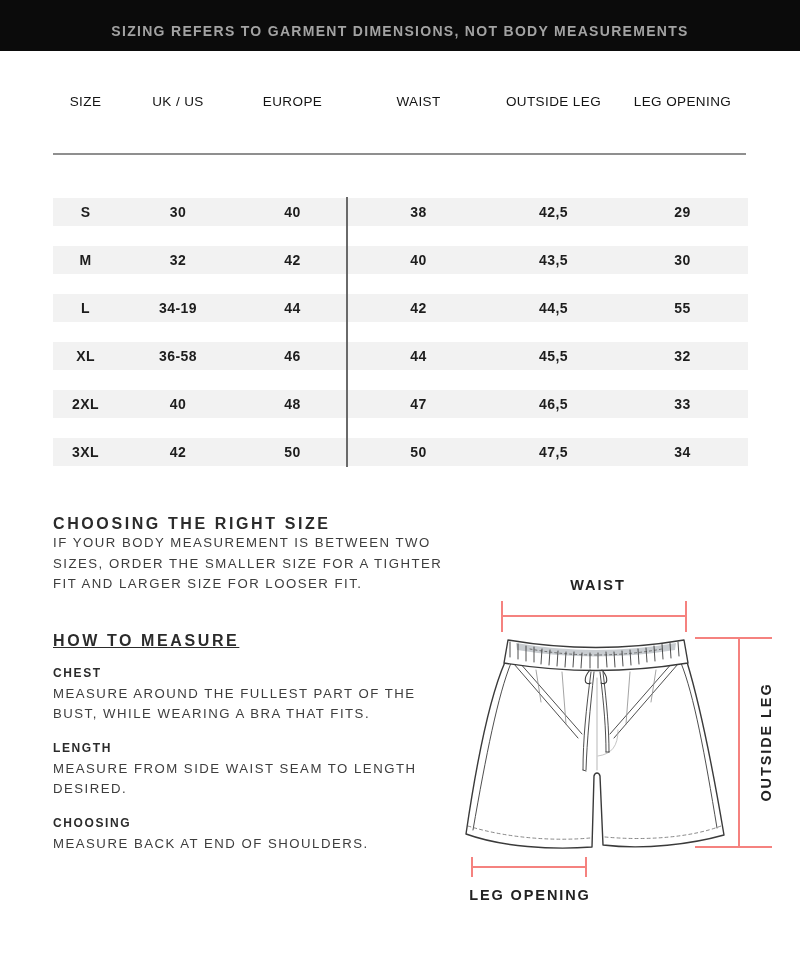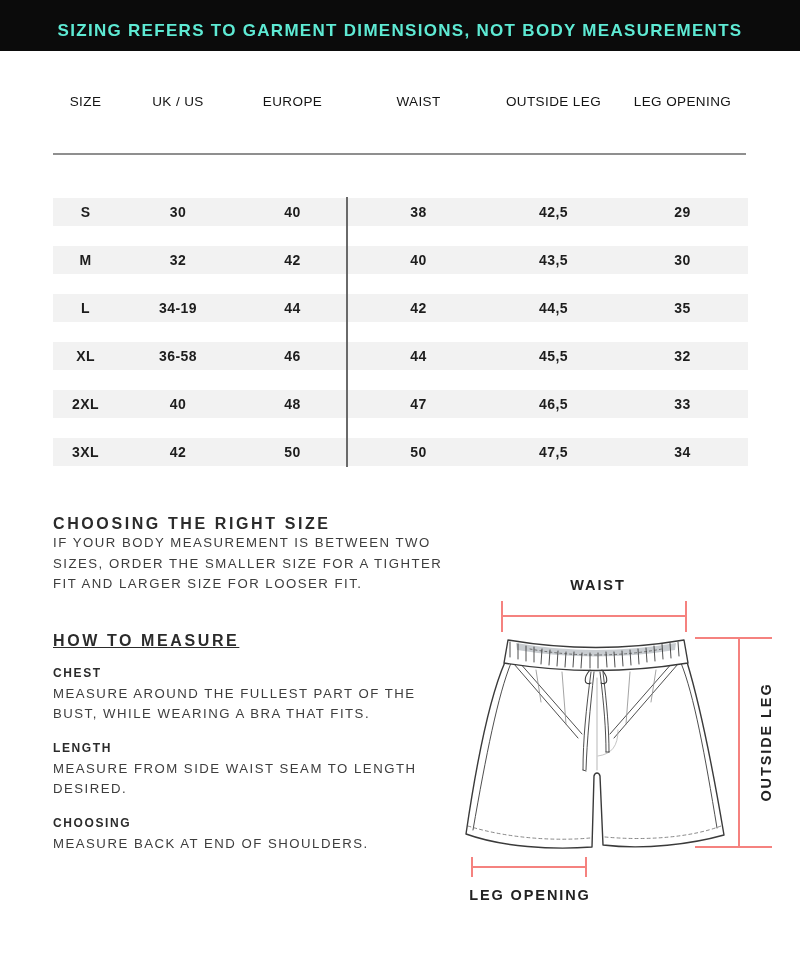--- a/index.html
+++ b/index.html
@@ -6,21 +6,21 @@
   .page{
     position:relative;width:800px;height:971px;background:#ffffff;
     font-family:"Liberation Sans", sans-serif;color:#2e2e2e;overflow:hidden;
   }
   
   .banner{
     position:absolute;left:0;top:0;width:800px;height:51px;background:#0b0b0b;
     display:flex;align-items:center;justify-content:center;
   }
   .banner span{
-    color:#5eead4;font-size:17px;font-weight:bold;letter-spacing:1.3px;white-space:nowrap;margin-top:10px;
+    color:#a3a3a3;font-size:14px;font-weight:bold;letter-spacing:1.3px;white-space:nowrap;margin-top:10px;
   }
   
   .grid6{
     display:grid;grid-template-columns:65px 120px 109px 143px 127px 131px;
     width:695px;text-align:center;
   }
   .thead{
     position:absolute;left:53px;top:94px;
     font-size:13.5px;font-weight:normal;color:#141414;letter-spacing:.4px;
   }
@@ -96,21 +96,21 @@
       <div>40</div>
       <div>43,5</div>
       <div>30</div>
     </div>
     <div class="trow grid6">
       <div>L</div>
       <div>34-19</div>
       <div>44</div>
       <div>42</div>
       <div>44,5</div>
-      <div>35</div>
+      <div>55</div>
     </div>
     <div class="trow grid6">
       <div>XL</div>
       <div>36-58</div>
       <div>46</div>
       <div>44</div>
       <div>45,5</div>
       <div>32</div>
     </div>
     <div class="trow grid6">

